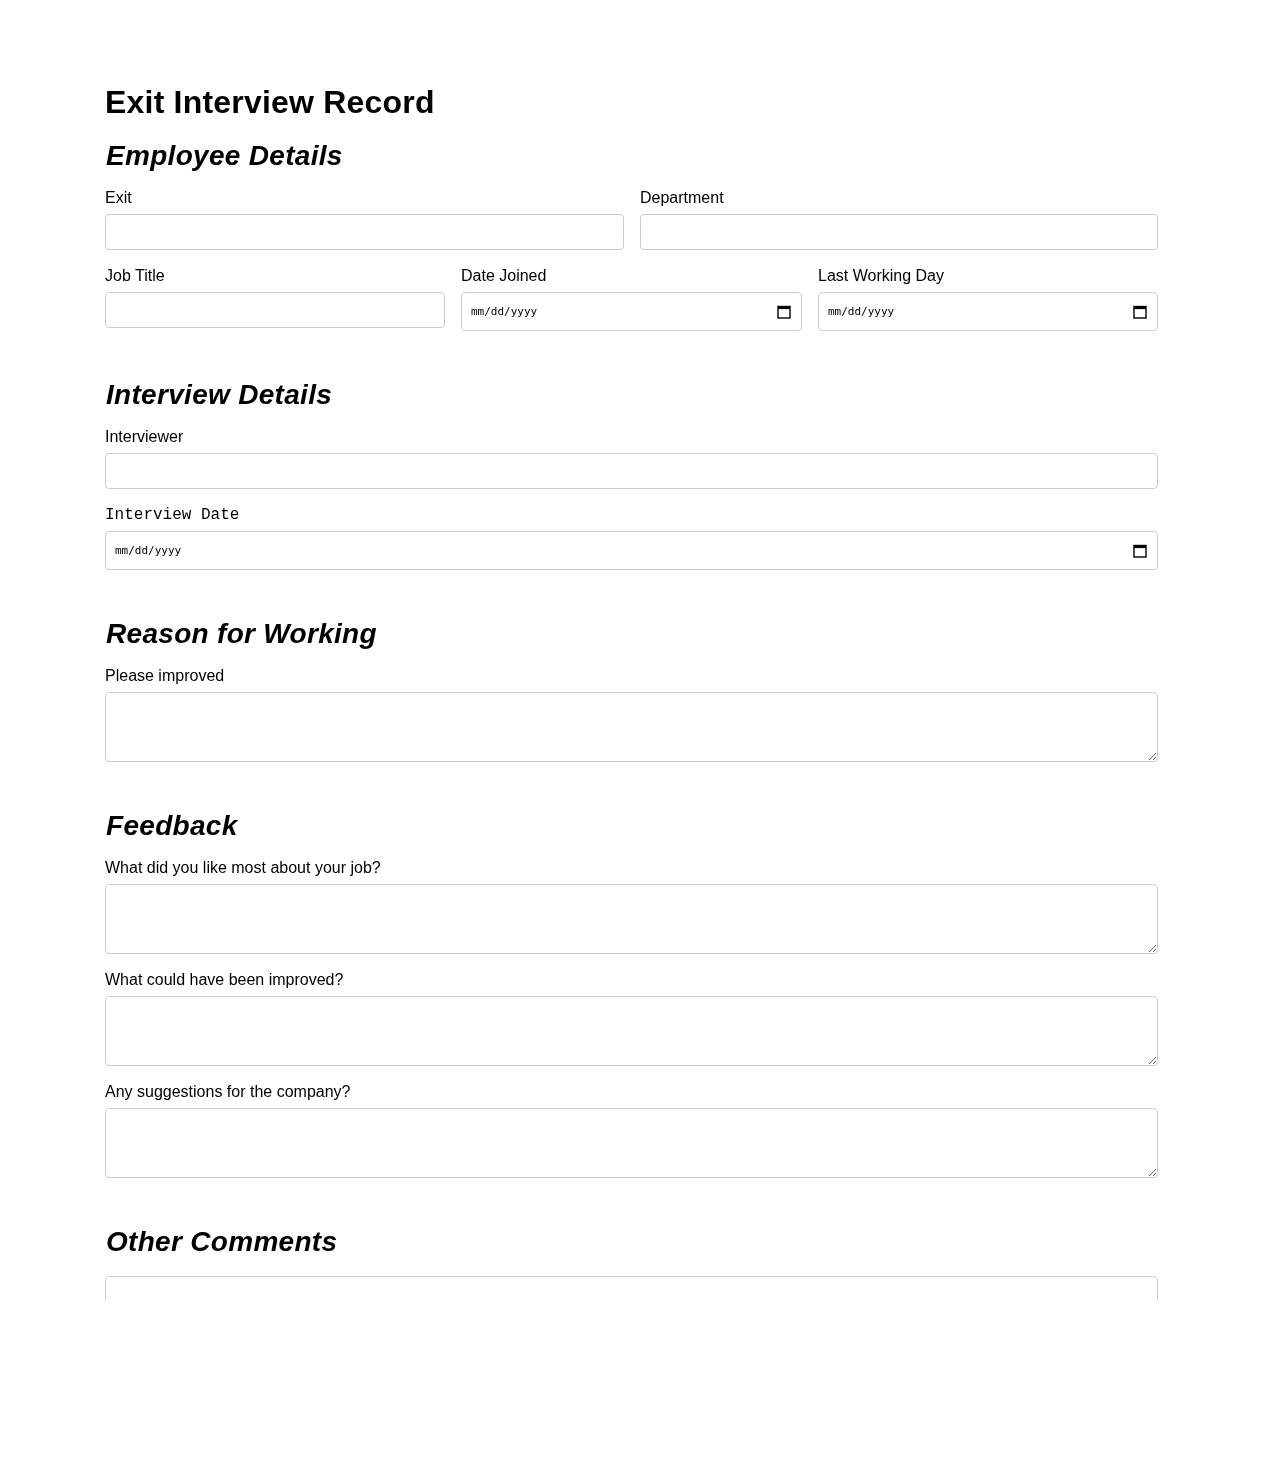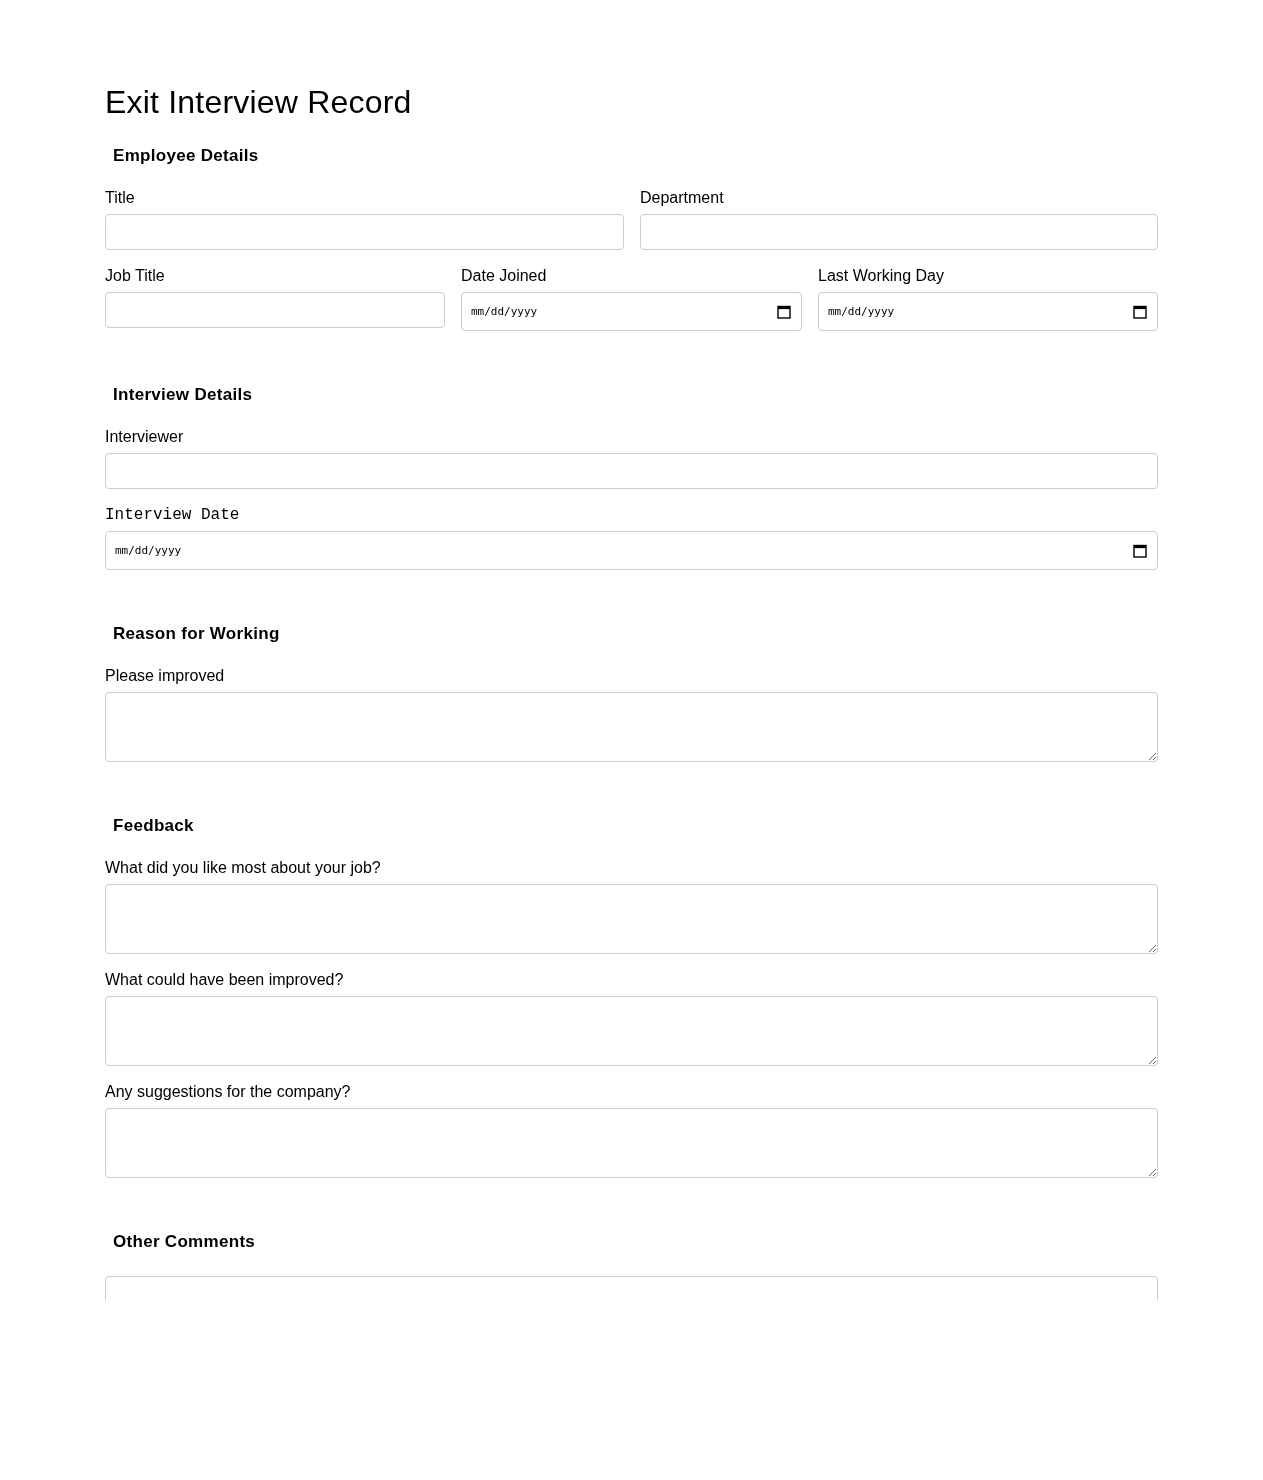--- a/index.html
+++ b/index.html
@@ -23,36 +23,37 @@
     overflow: hidden;
   }
   .container {
     position: absolute;
     left: 105px;
     top: 0;
     width: 1053px;
   }
   h1 {
     font-size: 32px;
-    font-weight: normal;
+    font-weight: bold;
     margin: 0;
     position: absolute;
     top: 82px;
     left: 0;
     line-height: 40px;
     letter-spacing: 0.2px;
   }
   h2 {
-    font-size: 17px;
+    font-size: 28px;
     font-weight: bold;
     margin: 0;
     line-height: 30px;
     position: absolute;
-    left: 8px;
+    left: 1px;
     letter-spacing: 0.3px;
+    font-style: italic;
   }
   label {
     font-size: 16px;
     position: absolute;
     line-height: 20px;
     display: block;
   }
   .field {
     position: absolute;
     box-sizing: border-box;
@@ -109,21 +110,21 @@
 </head>
 <body>
 
 <div class="viewport">
   <div class="container">
 
     <h1>Exit Interview Record</h1>
 
     <h2 style="top:141px;">Employee Details</h2>
 
-    <label style="left:0; top:188px;">Title</label>
+    <label style="left:0; top:188px;">Exit</label>
     <input type="text" class="field text-input" style="left: 0px; top: 214px; width: 519px;" value="">
 
     <label style="left:535px; top:188px;">Department</label>
     <input type="text" class="field text-input" style="left: 535px; top: 214px; width: 518px;" value="">
 
     <label style="left:0; top:266px;">Job Title</label>
     <input type="text" class="field text-input" style="left: 0px; top: 292px; width: 340px;" value="">
 
     <label style="left:356px; top:266px;">Date Joined</label>
     <div class="field date-input" style="left:356px; top:292px; width:341px;">

